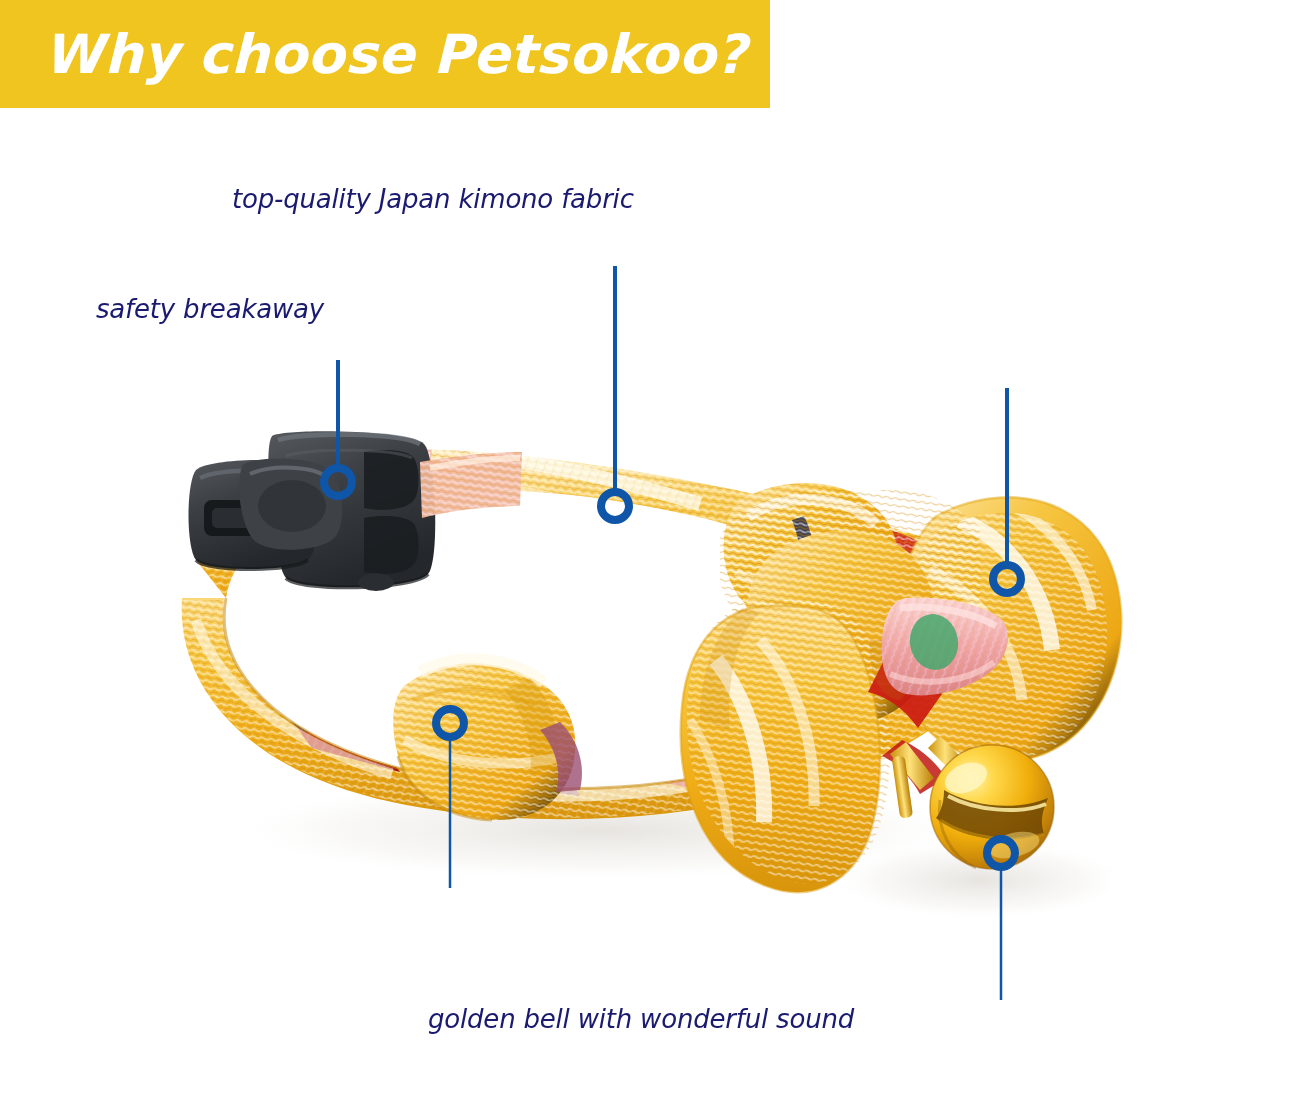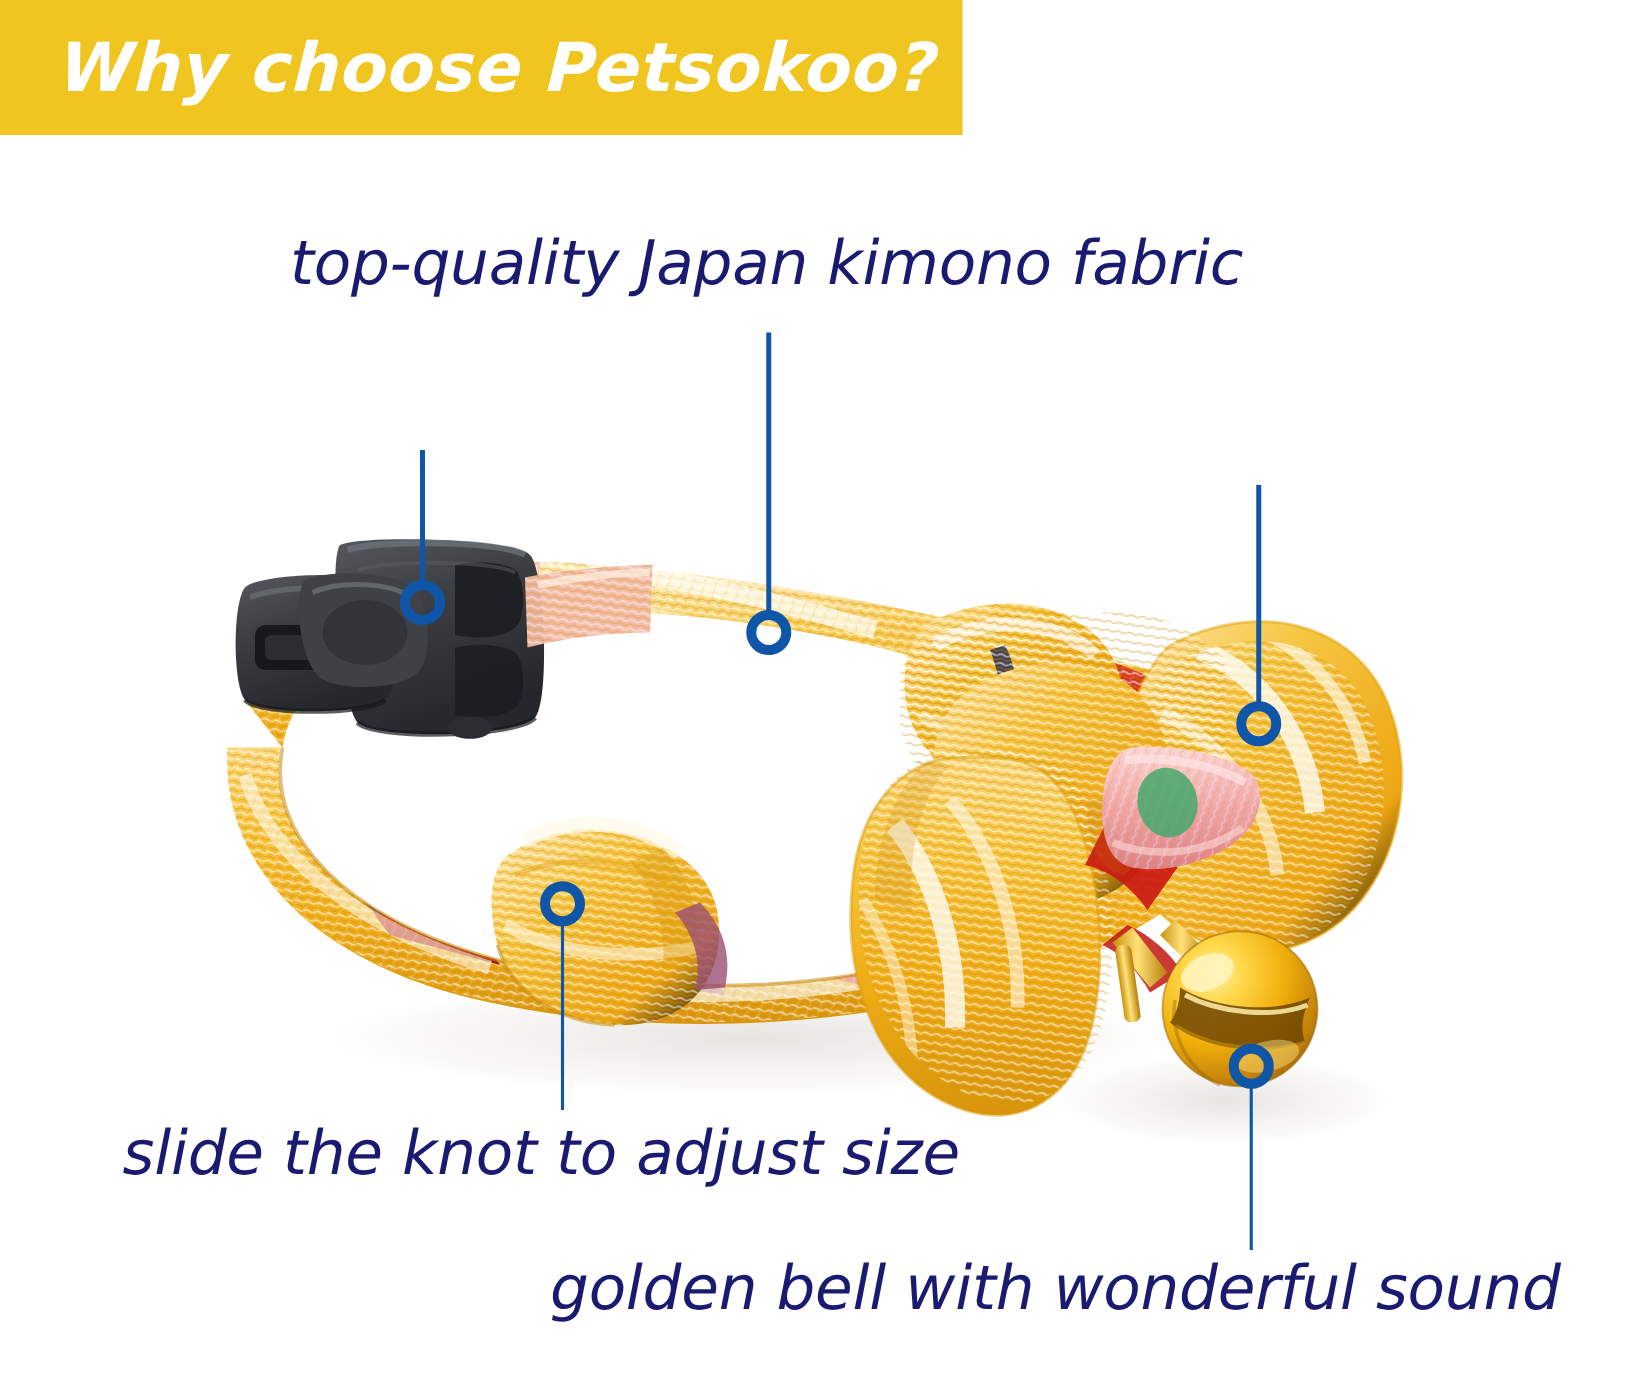--- a/index.html
+++ b/index.html
@@ -40,30 +40,30 @@
     transform: skewX(-3deg);
   }
 
   
   .callout-label {
     position: absolute;
     color: #1a1a70;
     font-family: "DejaVu Sans", sans-serif;
     font-style: italic;
     font-weight: 400;
-    font-size: 49px;
+    font-size: 26px;
     white-space: nowrap;
     letter-spacing: -0.2px;
     line-height: 1;
   }
   #label-fabric  { left: 232px; top: 186px; }
   #label-buckle  { left: 96px;  top: 296px; }
   #label-bowtie  { left: 818px; top: 326px; }
   #label-knot    { left: 98px;  top: 898px; }
-  #label-bell    { left: 440px; top: 1006px; }
+  #label-bell    { left: 428px; top: 1006px; }
 
   
   #product-photo {
     position: absolute;
     left: 0;
     top: 0;
     width: 1300px;
     height: 1100px;
   }
   #callout-layer {
@@ -355,19 +355,19 @@
     </g>
 
     <g>
       <line x1="1001" y1="867" x2="1001" y2="1000" stroke="#0f55a8" stroke-width="2.5"></line>
       <circle cx="1001" cy="853" r="14" fill="none" stroke="#0f55a8" stroke-width="8"></circle>
     </g>
   </svg>
 
   <div class="callout-label" id="label-fabric">top-quality Japan kimono fabric</div>
 
-
-
-  <div class="callout-label" id="label-knot">slide the knot to adjust size</div>
+  <div class="callout-label" id="label-buckle">safety breakaway</div>
+
+
 
   <div class="callout-label" id="label-bell">golden bell with wonderful sound</div>
 
 </div>
 
 </body></html>

